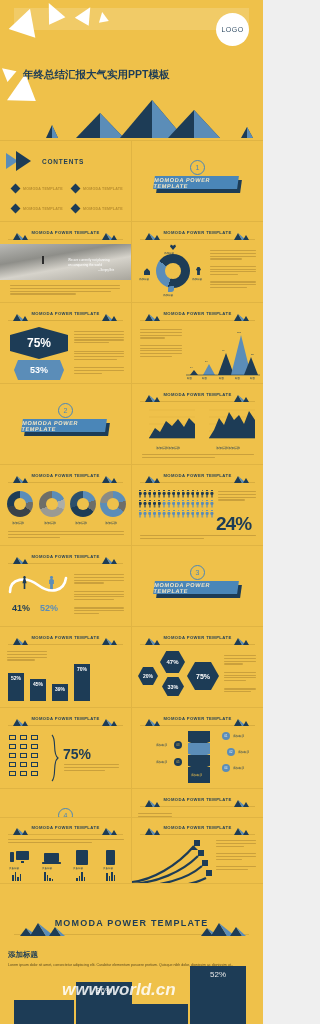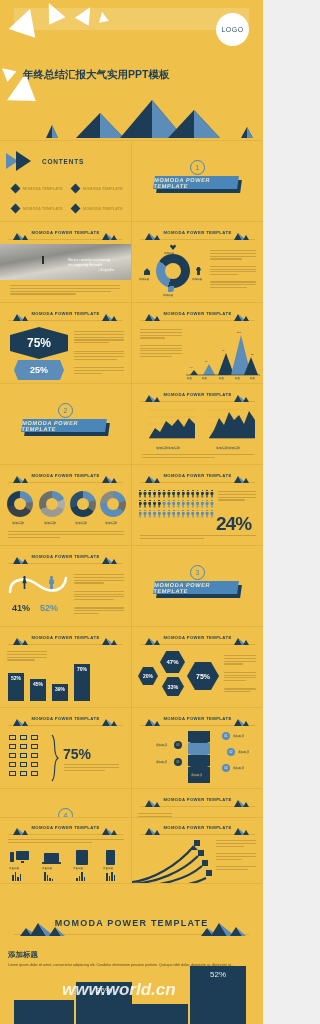--- a/index.html
+++ b/index.html
@@ -263,21 +263,21 @@
       <svg class="mini-mtn r" viewBox="0 0 22 10">
           <polygon points="3,10 7,3 11,10" fill="#1d3c56"></polygon>
           <polygon points="7,3 11,10 15,10" fill="#5b8db8"></polygon>
           <polygon points="12,10 15,5 18,10" fill="#1d3c56"></polygon>
         </svg>
     </div>
     <div class="hexbox" style="left:10px;top:24px;width:58px;height:32px;background:#1d3c56;">
       <span class="pct-big" style="font-size:12px;">75%</span>
     </div>
     <div class="hexbox" style="left:14px;top:57px;width:50px;height:20px;background:#5b8db8;clip-path:polygon(8% 0,92% 0,100% 50%,92% 100%,8% 100%,0 50%);">
-      <span class="pct-big" style="font-size:9px;">25%</span>
+      <span class="pct-big" style="font-size:9px;">53%</span>
     </div>
     <div class="txtblock" style="left:74px;top:28px;width:50px;">
       <div class="txtline" style="width:100%"></div>
         <div class="txtline" style="width:100%"></div>
       <div class="txtline" style="width:100%"></div>
         <div class="txtline" style="width:100%"></div>
       <div class="txtline" style="width:70%"></div>
       <div class="txtline" style="width:0;height:4px;background:none"></div>
       <div class="txtline" style="width:100%"></div>
         <div class="txtline" style="width:100%"></div>

